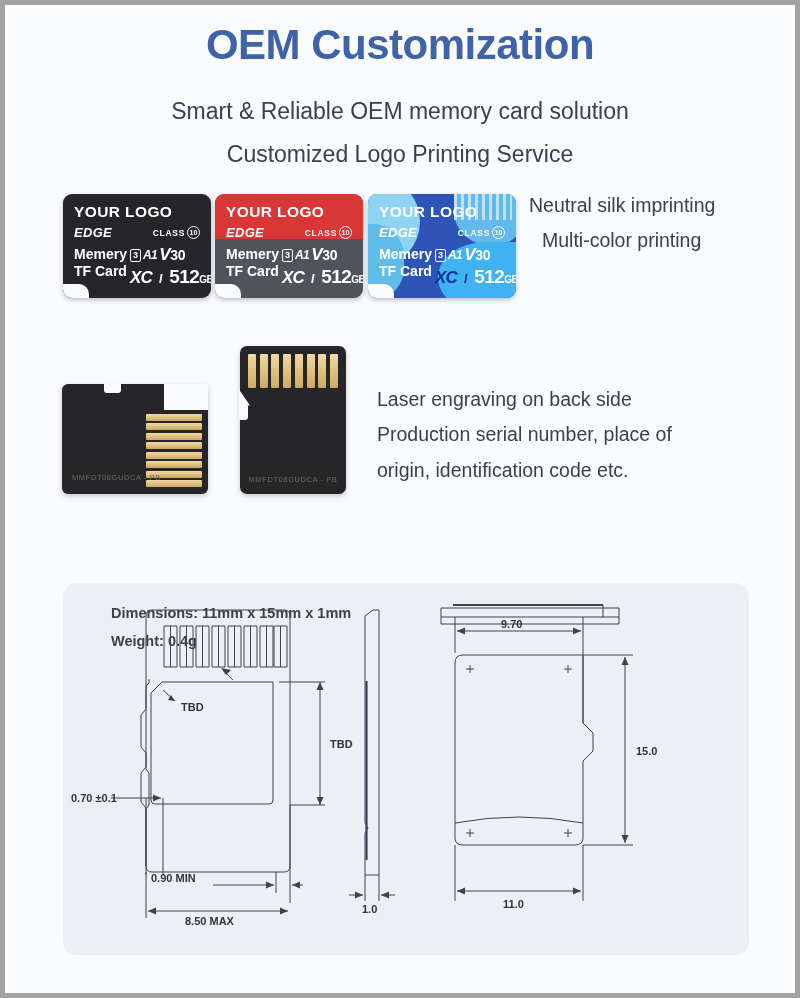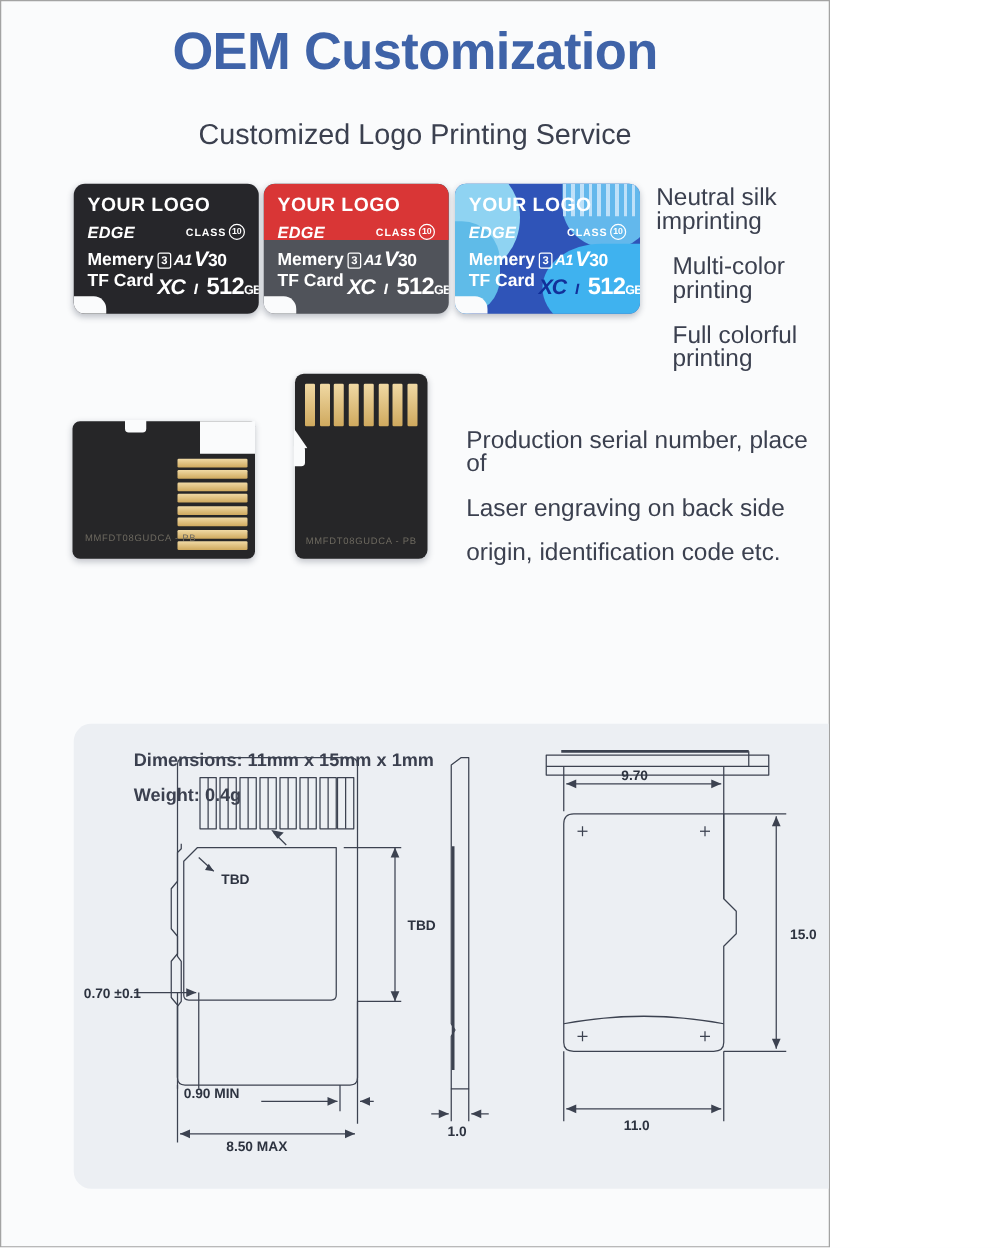--- a/index.html
+++ b/index.html
@@ -3,23 +3,23 @@
 <meta charset="utf-8">
 <style>
   * { box-sizing: border-box; margin: 0; padding: 0; }
   html, body {
     width: 800px; height: 998px;
     font-family: "Liberation Sans", sans-serif;
     background: #ffffff;
   }
   .page {
     position: relative;
-    width: 664px; height: 998px;
+    width: 800px; height: 998px;
     background: #fafbfc;
-    border: 1px solid #a3a3a3;
+    border: 5px solid #a3a3a3;
     overflow: hidden;
   }
 
   
   .title {
     text-align: center;
     font-size: 42px;
     font-weight: bold;
     color: #3f63a8;
     letter-spacing: -0.5px;
@@ -219,20 +219,21 @@
   }
   .dims div + div { margin-top: 13px; }
   .techsvg { position:absolute; left:0; top:0; }
 </style>
 </head>
 <body>
 
 <div class="page">
 
   <div class="title">OEM Customization</div>
+  <div class="subtitle">Smart &amp; Reliable OEM memory card solution</div>
   <div class="subtitle">Customized Logo Printing Service</div>
 
   <div class="cards-row">
 
     <div class="card black">
       <div class="inner">
         <div class="logo-line">YOUR LOGO</div>
         <div class="edge-row">
           <span class="edge">EDGE</span>
           <span class="class-badge">
@@ -325,21 +326,20 @@
               <span class="cap"><span>512</span><span class="gb">GB</span></span>
             </div>
           </div>
         </div>
       </div>
     </div>
 
     <div class="bullets">
       <div>Neutral silk imprinting</div>
       <div>Multi-color printing</div>
-      <div>Full colorful printing</div>
     </div>
   </div>
 
   <div class="back-row">
 
     <div class="backcard back-a">
       <div class="shoulder"></div>
       <div class="topnotch"></div>
       <div class="pads">
         <i></i>
@@ -364,22 +364,22 @@
         <i></i>
         <i></i>
         <i></i>
         <i></i>
         <i></i>
       </div>
       <div class="serial">MMFDT08GUDCA - PB</div>
     </div>
 
     <div class="engrave">
+      <div>Laser engraving on back side</div>
       <div>Production serial number, place of</div>
-      <div>Laser engraving on back side</div>
       <div>origin, identification code etc.</div>
     </div>
   </div>
 
   <div class="techpanel">
     <div class="dims">
       <div>Dimensions: 11mm x 15mm x 1mm</div>
       <div>Weight: 0.4g</div>
     </div>
 

